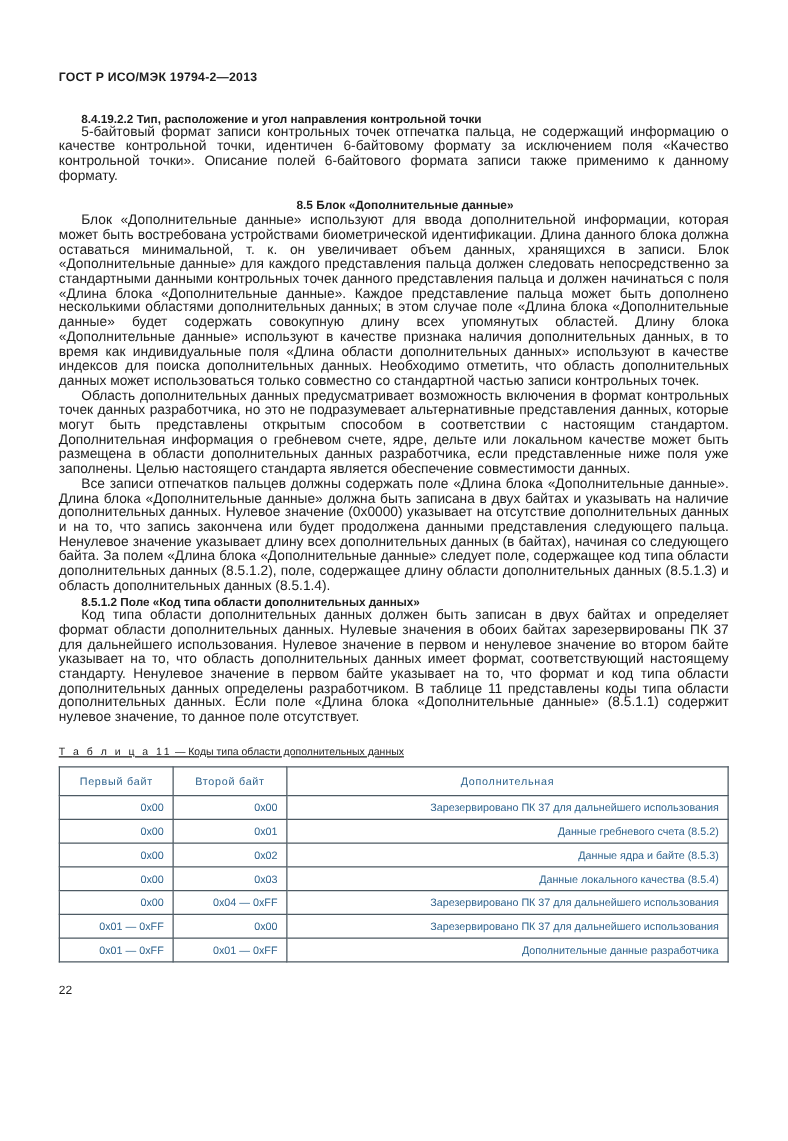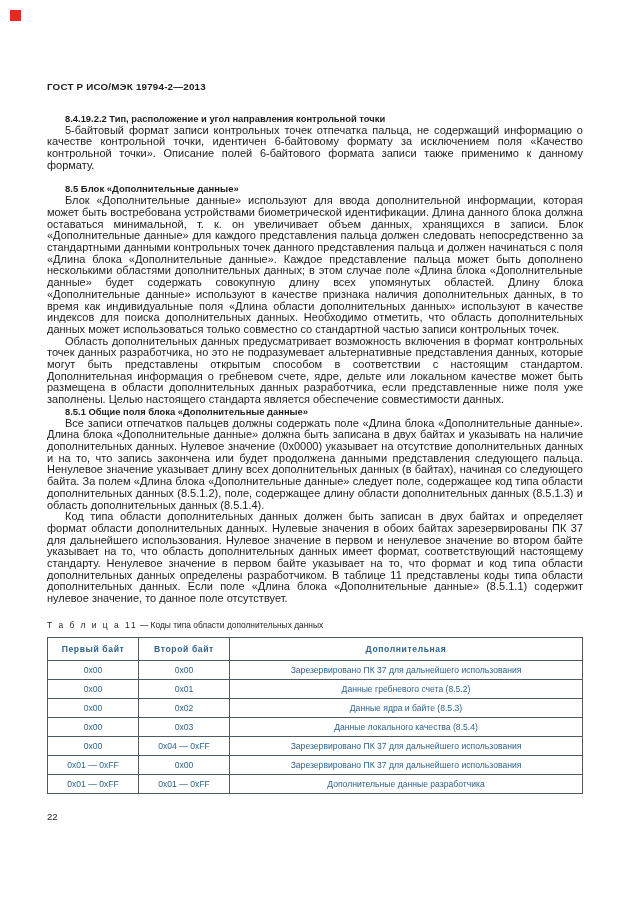--- a/index.html
+++ b/index.html
@@ -8,21 +8,20 @@
     width: 630px; height: 913px;
     font-family: "Liberation Sans", sans-serif;
     color: #1c1c1c;
     position: relative;
     overflow: hidden;
   }
   .page {
     position: absolute; inset: 0;
     background: #ffffff;
     padding: 57px 47px 0 47px;
-    margin-top: 24px;
   }
   .scan-mark {
     position: absolute; left: 10px; top: 10px;
     width: 11px; height: 11px;
     background: #e32b20;
   }
   .doc-header {
     font-weight: bold;
     font-size: 9.8px;
     letter-spacing: 0.2px;
@@ -39,45 +38,47 @@
     line-height: 11.7px;
     text-indent: 18px;
     font-weight: bold;
   }
   .h-bold {
     font-weight: bold;
     font-size: 9.5px;
     line-height: 11.7px;
     text-indent: 18px;
     margin: 11px 0 1px 0;
+    text-align: center;
   }
   .table-caption {
     font-size: 8.4px;
     margin: 15px 0 7px 0;
     color: #1c1c1c;
+    text-decoration: underline;
   }
   .table-caption .spaced { letter-spacing: 2px; }
   table.data-table {
     width: 100%;
     border-collapse: collapse;
     table-layout: fixed;
   }
   table.data-table th, table.data-table td {
     border: 1px solid #4d5a63;
     font-size: 8.6px;
     line-height: 10px;
     color: #2f648e;
     padding: 4px 7px;
-    text-align: center;
+    text-align: right;
     vertical-align: middle;
     overflow: hidden;
     white-space: nowrap;
   }
   table.data-table th {
-    font-weight: bold;
+    font-weight: normal;
     text-align: center;
     letter-spacing: 0.6px;
     padding: 6px 4px;
   }
   col.c1 { width: 91px; }
   col.c2 { width: 91px; }
   col.c3 { width: auto; }
   .page-number {
     font-size: 9.6px;
     margin-top: 17px;
@@ -94,24 +95,24 @@
   <div class="doc-header">ГОСТ Р ИСО/МЭК 19794-2—2013</div>
 
   <div class="subhead">8.4.19.2.2 Тип, расположение и угол направления контрольной точки</div>
   <div class="para">5-байтовый формат записи контрольных точек отпечатка пальца, не содержащий информацию о качестве контрольной точки, идентичен 6-байтовому формату за исключением поля «Качество контрольной точки». Описание полей 6-байтового формата записи также применимо к данному формату.</div>
 
   <div class="h-bold">8.5 Блок «Дополнительные данные»</div>
 
   <div class="para">Блок «Дополнительные данные» используют для ввода дополнительной информации, которая может быть востребована устройствами биометрической идентификации. Длина данного блока должна оставаться минимальной, т. к. он увеличивает объем данных, хранящихся в записи. Блок «Дополнительные данные» для каждого представления пальца должен следовать непосредственно за стандартными данными контрольных точек данного представления пальца и должен начинаться с поля «Длина блока «Дополнительные данные». Каждое представление пальца может быть дополнено несколькими областями дополнительных данных; в этом случае поле «Длина блока «Дополнительные данные» будет содержать совокупную длину всех упомянутых областей. Длину блока «Дополнительные данные» используют в качестве признака наличия дополнительных данных, в то время как индивидуальные поля «Длина области дополнительных данных» используют в качестве индексов для поиска дополнительных данных. Необходимо отметить, что область дополнительных данных может использоваться только совместно со стандартной частью записи контрольных точек.</div>
   <div class="para">Область дополнительных данных предусматривает возможность включения в формат контрольных точек данных разработчика, но это не подразумевает альтернативные представления данных, которые могут быть представлены открытым способом в соответствии с настоящим стандартом. Дополнительная информация о гребневом счете, ядре, дельте или локальном качестве может быть размещена в области дополнительных данных разработчика, если представленные ниже поля уже заполнены. Целью настоящего стандарта является обеспечение совместимости данных.</div>
 
-  <div class="subhead">8.5.1 Общие поля блока «Дополнительные данные»</div>
 
   <div class="para">Все записи отпечатков пальцев должны содержать поле «Длина блока «Дополнительные данные». Длина блока «Дополнительные данные» должна быть записана в двух байтах и указывать на наличие дополнительных данных. Нулевое значение (0x0000) указывает на отсутствие дополнительных данных и на то, что запись закончена или будет продолжена данными представления следующего пальца. Ненулевое значение указывает длину всех дополнительных данных (в байтах), начиная со следующего байта. За полем «Длина блока «Дополнительные данные» следует поле, содержащее код типа области дополнительных данных (8.5.1.2), поле, содержащее длину области дополнительных данных (8.5.1.3) и область дополнительных данных (8.5.1.4).</div>
 
+  <div class="subhead">8.5.1.2 Поле «Код типа области дополнительных данных»</div>
 
   <div class="para">Код типа области дополнительных данных должен быть записан в двух байтах и определяет формат области дополнительных данных. Нулевые значения в обоих байтах зарезервированы ПК 37 для дальнейшего использования. Нулевое значение в первом и ненулевое значение во втором байте указывает на то, что область дополнительных данных имеет формат, соответствующий настоящему стандарту. Ненулевое значение в первом байте указывает на то, что формат и код типа области дополнительных данных определены разработчиком. В таблице 11 представлены коды типа области дополнительных данных. Если поле «Длина блока «Дополнительные данные» (8.5.1.1) содержит нулевое значение, то данное поле отсутствует.</div>
 
   <div class="table-caption"><span class="spaced">Т а б л и ц а  11</span><span> — Коды типа области дополнительных данных</span></div>
 
   <table class="data-table">
     <colgroup>
         <col class="c1">
         <col class="c2">
         <col class="c3">

